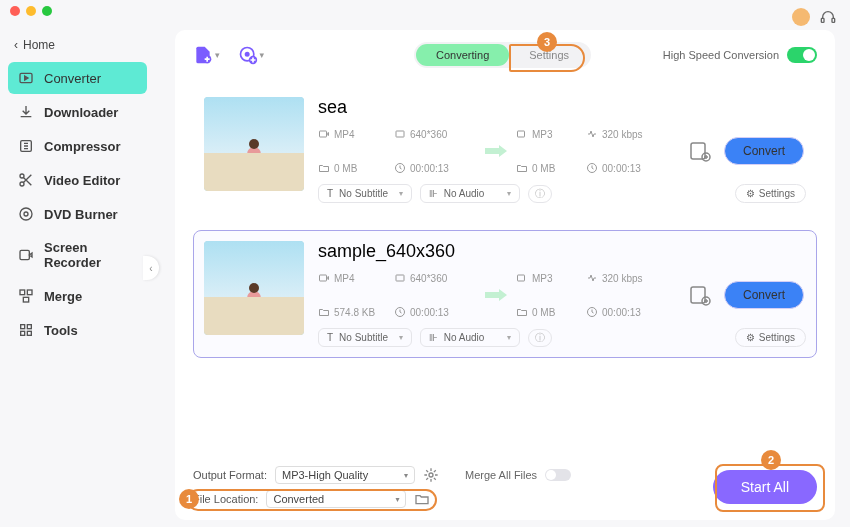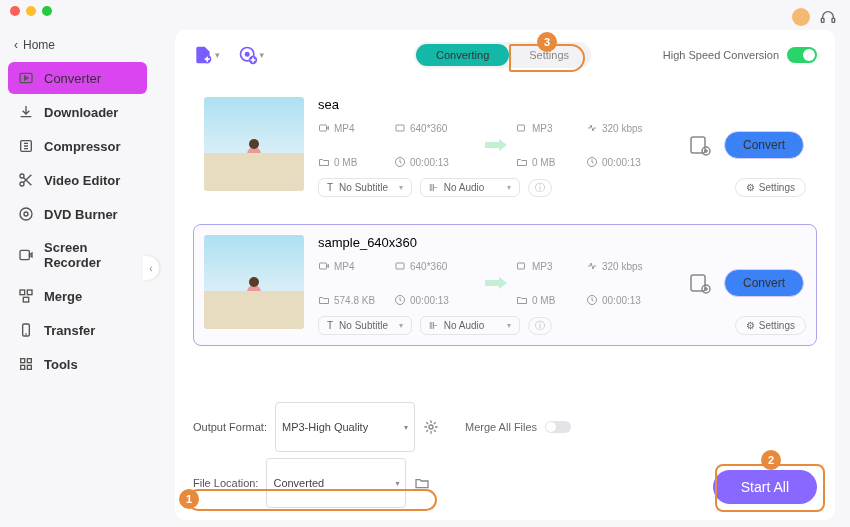--- a/index.html
+++ b/index.html
@@ -7,61 +7,61 @@
 .titlebar { position: absolute; top: 6px; left: 10px; display: flex; gap: 6px; }
 .titlebar span { width: 10px; height: 10px; border-radius: 50%; display: block; }
 .dot-red { background: #ff5f57; } .dot-yel { background: #febc2e; } .dot-grn { background: #28c840; }
 .top-right { position: absolute; top: 8px; right: 14px; display: flex; align-items: center; gap: 10px; }
 .avatar { width: 18px; height: 18px; border-radius: 50%; background: #f5b971; }
 .headset { width: 16px; height: 16px; color: #666; }
 .sidebar { position: absolute; top: 28px; left: 0; width: 155px; height: 499px; padding: 6px 8px; }
 .home-row { display: flex; align-items: center; gap: 5px; color: #444; font-size: 12px; padding: 4px 6px; cursor: pointer; }
 .nav-list { margin-top: 6px; display: flex; flex-direction: column; gap: 2px; }
 .nav-item { display: flex; align-items: center; gap: 10px; padding: 8px 10px; font-size: 13px; color: #333; border-radius: 6px; cursor: pointer; font-weight: bold; }
-.nav-item.active { background: #d946ef; font-weight: 500; }
+.nav-item.active { background: #5eead4; font-weight: 500; }
 .nav-icon { width: 16px; height: 16px; color: #555; flex-shrink: 0; }
 .collapse-handle { position: absolute; top: 256px; left: 143px; width: 16px; height: 24px; background: #fff; border-radius: 0 16px 16px 0; display: flex; align-items: center; justify-content: center; font-size: 10px; color: #888; box-shadow: 1px 0 3px rgba(0,0,0,0.1); cursor: pointer; }
 .main { position: absolute; top: 30px; left: 175px; width: 660px; height: 490px; background: #fff; border-radius: 10px; padding: 12px 18px; }
 .toolbar { display: flex; align-items: center; }
 .tool-icons { display: flex; gap: 18px; }
 .tool-btn { display: flex; align-items: center; gap: 2px; color: #7b5cff; cursor: pointer; }
 .tool-btn svg { width: 20px; height: 20px; }
 .tool-btn .caret { font-size: 9px; color: #999; }
 .tabs { margin-left: 150px; display: flex; background: #f2f2f4; border-radius: 40px; padding: 2px; position: relative; }
 .tab { padding: 5px 20px; font-size: 11px; border-radius: 40px; cursor: pointer; }
-.tab.active { background: #14b8a6; color: #333; }
+.tab.active { background: #86efac; color: #333; }
 .tab:not(.active){ color: #888; }
 .hsc { margin-left: auto; display: flex; align-items: center; gap: 8px; font-size: 11px; color: #666; }
 .switch { width: 30px; height: 16px; background: #2bd46b; border-radius: 20px; position: relative; cursor: pointer; }
 .switch::after { content: ""; position: absolute; right: 2px; top: 2px; width: 12px; height: 12px; background: #fff; border-radius: 50%; }
 .items { margin-top: 18px; display: flex; flex-direction: column; gap: 16px; }
 .item-card { border: 1px solid transparent; border-radius: 8px; padding: 10px; display: flex; gap: 14px; }
 .item-card.selected { border-color: #a9a5ea; background: #fbfbff; }
 .thumb { width: 100px; height: 94px; background: #a8d5e2; border-radius: 4px; position: relative; overflow: hidden; }
 .thumb::before { content:""; position:absolute; top:0; left:0; right:0; height:56px; background: linear-gradient(#aee0f2,#d9eef7); }
 .thumb::after { content:""; position:absolute; bottom:0; left:0; right:0; height:38px; background:#e8dcc0; }
 .thumb .figure { position:absolute; bottom:18px; left:50%; transform:translateX(-50%); width:14px; height:26px; background:#e89a9a; border-radius:8px 8px 2px 2px; }
 .thumb .figure::before { content:""; position:absolute; top:-8px; left:2px; width:10px; height:10px; background:#5a3a28; border-radius:50%; }
 .item-body { flex: 1; display: flex; flex-direction: column; }
-.item-title { font-size: 13px; font-weight: 500; margin-bottom: 10px; }
+.item-title { font-size: 18px; font-weight: 500; margin-bottom: 10px; }
 .meta-row { display: flex; align-items: center; gap: 0; }
 .meta-col { display: flex; flex-direction: column; gap: 22px; }
 .meta { display: flex; align-items: center; gap: 4px; font-size: 10px; color: #999; }
 .meta svg { width: 12px; height: 12px; }
 .arrow-conv { width: 26px; height: 16px; color: #c3f0d2; margin: 0 6px; }
 .edit-ico { width: 24px; height: 24px; color: #888; margin: 0 12px 0 18px; cursor:pointer; }
 .convert-btn { padding: 6px 18px; border: 1px solid #d5cff5; border-radius: 20px; font-size: 12px; color: #333; background: #3b82f6; cursor: pointer; }
 .opts-row { display: flex; align-items: center; gap: 8px; margin-top: 10px; }
 .dropdown { display: flex; align-items: center; gap: 6px; border: 1px solid #e5e5e9; border-radius: 6px; padding: 3px 8px; font-size: 10px; color: #666; cursor: pointer; }
 .dropdown .caret { font-size: 8px; color: #aaa; margin-left: auto; }
 .round-btn { width: 24px; height: 18px; border: 1px solid #e5e5e9; border-radius: 12px; display:flex; align-items:center; justify-content:center; color:#bbb; cursor:pointer; font-size:10px; }
 .settings-btn { display:flex; align-items:center; gap:4px; border:1px solid #e5e5e9; border-radius:14px; padding:3px 10px; font-size:10px; color:#666; cursor:pointer; margin-left:auto; }
 .footer { position: absolute; bottom: 12px; left: 18px; right: 18px; }
 .footer-row { display: flex; align-items: center; gap: 8px; font-size: 11px; color: #555; margin-top: 6px; }
-.footer-select { display:flex; align-items:center; border: 1px solid #ddd; border-radius: 4px; padding: 18px 6px; font-size: 11px; min-width: 140px; color:#444; cursor:pointer; }
+.footer-select { display:flex; align-items:center; border: 1px solid #ddd; border-radius: 4px; padding: 2px 6px; font-size: 11px; min-width: 140px; color:#444; cursor:pointer; }
 .footer-select .caret { margin-left:auto; font-size:8px; color:#888; }
 .folder-ico { width:16px; height:16px; color:#888; cursor:pointer; }
 .merge { display:flex; align-items:center; gap:8px; font-size:11px; color:#666; margin-left:18px; }
 .merge-switch { width:26px; height:12px; background:#e3e3e8; border-radius:10px; position:relative; cursor:pointer; }
 .merge-switch::after { content:""; position:absolute; left:1px; top:1px; width:10px; height:10px; background:#fff; border-radius:50%; }
 .start-all { position:absolute; bottom:4px; right:0; padding: 9px 28px; background:#8968ff; color:#fff; border:none; border-radius:24px; font-size:14px; font-weight:500; cursor:pointer; }
 .anno { position:absolute; width:20px; height:20px; border-radius:50%; background:#e88a3c; color:#fff; font-size:11px; font-weight:600; display:flex; align-items:center; justify-content:center; z-index:10; }
 .anno-ring-3 { position:absolute; border:2px solid #e88a3c; border-radius:6px 40px 40px 6px; width:76px; height:28px; z-index:5; pointer-events:none; }
 .anno-ring-2 { position:absolute; border:2px solid #e88a3c; border-radius:8px; width:110px; height:48px; z-index:5; pointer-events:none; }
 .anno-ring-1 { position:absolute; border:2px solid #e88a3c; border-radius:14px; width:250px; height:22px; z-index:5; pointer-events:none; }
@@ -132,27 +132,20 @@
         </svg>
       <span>Screen Recorder</span>
     </div>
     <div class="nav-item">
       <svg class="nav-icon" viewBox="0 0 24 24" fill="none" stroke="currentColor" stroke-width="2">
           <rect x="3" y="3" width="7" height="7"></rect>
           <rect x="14" y="3" width="7" height="7"></rect>
           <rect x="8" y="14" width="8" height="7"></rect>
         </svg>
       <span>Merge</span>
-    </div>
-    <div class="nav-item">
-      <svg class="nav-icon" viewBox="0 0 24 24" fill="none" stroke="currentColor" stroke-width="2">
-          <rect x="7" y="3" width="10" height="18" rx="2"></rect>
-          <path d="M11 18h2"></path>
-        </svg>
-      <span>Transfer</span>
     </div>
     <div class="nav-item">
       <svg class="nav-icon" viewBox="0 0 24 24" fill="none" stroke="currentColor" stroke-width="2">
           <rect x="4" y="4" width="6" height="6"></rect>
           <rect x="14" y="4" width="6" height="6"></rect>
           <rect x="4" y="14" width="6" height="6"></rect>
           <rect x="14" y="14" width="6" height="6"></rect>
         </svg>
       <span>Tools</span>
     </div>

